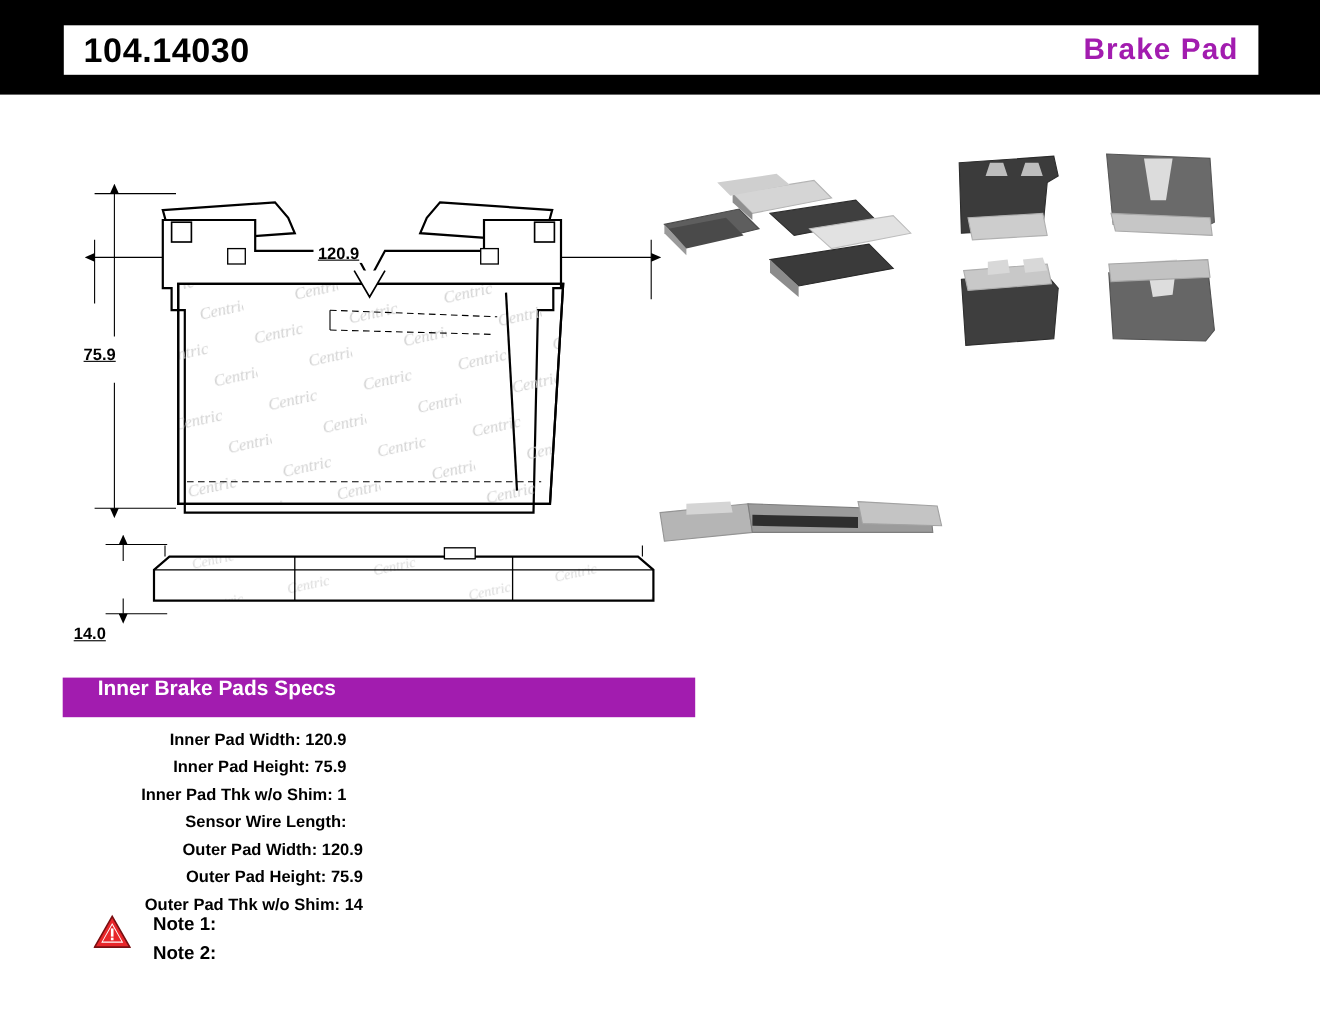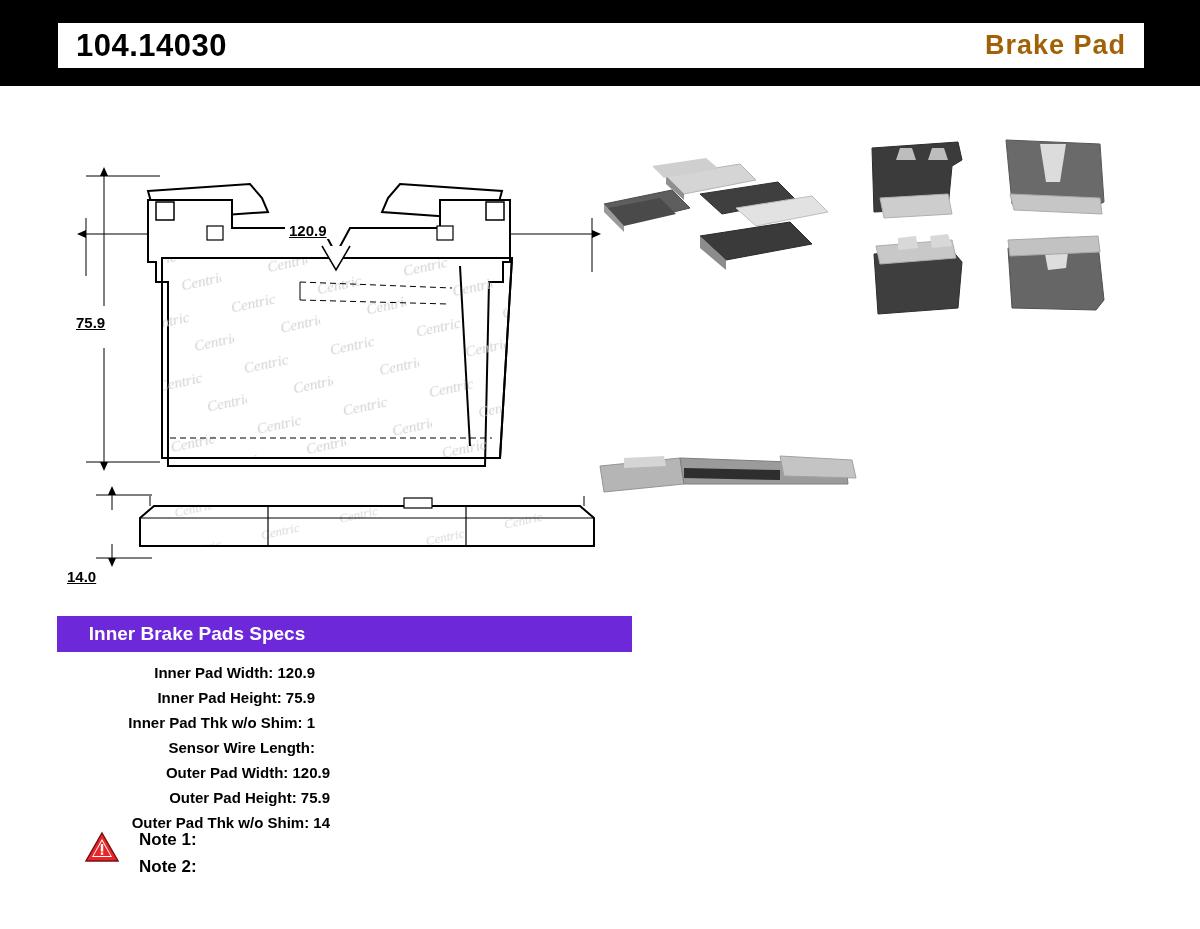--- a/index.html
+++ b/index.html
@@ -40,21 +40,21 @@
   .part-number {
     font-size: 31px;
     font-weight: bold;
     letter-spacing: 0.5px;
     color: #000;
   }
   .doc-type {
     font-size: 27px;
     font-weight: bold;
     letter-spacing: 1px;
-    color: #a16207;
+    color: #a21caf;
   }
 
   
   .drawing {
     position: absolute;
     left: 0; top: 86px;
     width: 1200px;
     height: 520px;
   }
 
@@ -71,25 +71,25 @@
   #dim-height { left: 72px;  top: 228px; }
   #dim-thk    { left: 63px;  top: 440px; margin-top: 42px; }
 
   
   .specs {
     position: absolute;
     left: 57px; top: 616px;
     width: 575px;
   }
   .spec-head {
-    background: #6d28d9;
+    background: #a21caf;
     color: #fff;
     height: 36px;
     display: flex;
-    align-items: center;
+    align-items: flex-start;
   }
   .spec-head div {
     font-size: 19px;
     font-weight: bold;
   }
   .spec-head .col1 { width: 280px; text-align: center; }
   .spec-head .col2 { width: 295px; text-align: center; }
 
   .spec-rows {
     display: flex;

